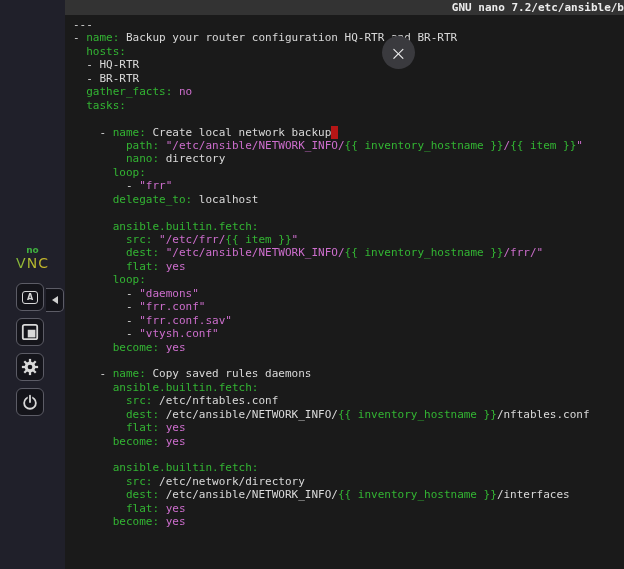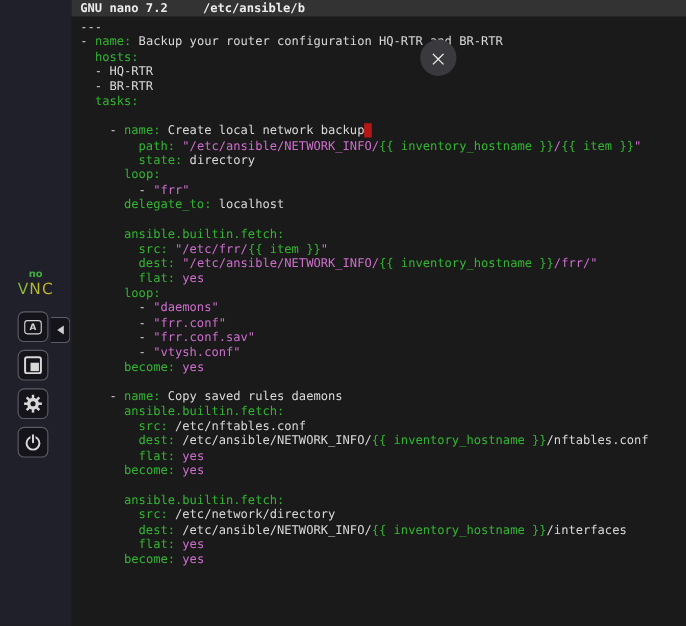--- a/index.html
+++ b/index.html
@@ -53,22 +53,22 @@
   }
 
   
   .terminal {
     position:absolute; left:65px; top:0; width:559px; height:100%;
     background:var(--term-bg,#1a1a1a); cursor:text;
   }
   .nano-titlebar {
     height:15px; line-height:15px; background:#333333;
     color:#ececec; font-size:11px; font-weight:bold;
-    display:flex; justify-content:flex-start; padding-left:8px;
-    white-space:nowrap; overflow:hidden;gap:32px;
+    display:flex; justify-content:flex-end; padding-left:8px;
+    white-space:nowrap; overflow:hidden;
   }
   .editor { padding:3px 0 0 8px; font-size:11px; }
   .line { white-space:pre; height:13.45px; line-height:13.45px; }
   .seg-p { color:var(--plain,#d9d9d9); }
   .seg-k { color:var(--green,#33b533); }
   .seg-j { color:var(--green,#33b533); }
   .seg-s { color:var(--magenta,#cd6ecd); }
   .seg-c { background:var(--cursor,#b51616); color:transparent; }
 
   
@@ -138,25 +138,26 @@
     <div class="nano-titlebar">
       <span>GNU nano 7.2</span>
       <span>/etc/ansible/b</span>
     </div>
     <div class="editor">
         <div class="line"><span class="seg-p">---</span></div>
         <div class="line"><span class="seg-p">- </span><span class="seg-k">name:</span><span class="seg-p"> Backup your router configuration HQ-RTR and BR-RTR</span></div>
         <div class="line"><span class="seg-p">  </span><span class="seg-k">hosts:</span></div>
         <div class="line"><span class="seg-p">  - HQ-RTR</span></div>
         <div class="line"><span class="seg-p">  - BR-RTR</span></div>
+        <div class="line"><span class="seg-p">  </span><span class="seg-k">gather_facts:</span><span class="seg-p"> </span><span class="seg-s">no</span></div>
         <div class="line"><span class="seg-p">  </span><span class="seg-k">tasks:</span></div>
         <div class="line"></div>
         <div class="line"><span class="seg-p">    - </span><span class="seg-k">name:</span><span class="seg-p"> Create local network backup</span><span class="seg-c"> </span></div>
         <div class="line"><span class="seg-p">        </span><span class="seg-k">path:</span><span class="seg-p"> </span><span class="seg-s">"/etc/ansible/NETWORK_INFO/</span><span class="seg-j">{{ inventory_hostname }}</span><span class="seg-s">/</span><span class="seg-j">{{ item }}</span><span class="seg-s">"</span></div>
-        <div class="line"><span class="seg-p">        </span><span class="seg-k">state:</span><span class="seg-p"> directory</span></div>
+        <div class="line"><span class="seg-p">        </span><span class="seg-k">nano:</span><span class="seg-p"> directory</span></div>
         <div class="line"><span class="seg-p">      </span><span class="seg-k">loop:</span></div>
         <div class="line"><span class="seg-p">        - </span><span class="seg-s">"frr"</span></div>
         <div class="line"><span class="seg-p">      </span><span class="seg-k">delegate_to:</span><span class="seg-p"> localhost</span></div>
         <div class="line"></div>
         <div class="line"><span class="seg-p">      </span><span class="seg-k">ansible.builtin.fetch:</span></div>
         <div class="line"><span class="seg-p">        </span><span class="seg-k">src:</span><span class="seg-p"> </span><span class="seg-s">"/etc/frr/</span><span class="seg-j">{{ item }}</span><span class="seg-s">"</span></div>
         <div class="line"><span class="seg-p">        </span><span class="seg-k">dest:</span><span class="seg-p"> </span><span class="seg-s">"/etc/ansible/NETWORK_INFO/</span><span class="seg-j">{{ inventory_hostname }}</span><span class="seg-s">/frr/"</span></div>
         <div class="line"><span class="seg-p">        </span><span class="seg-k">flat:</span><span class="seg-p"> </span><span class="seg-s">yes</span></div>
         <div class="line"><span class="seg-p">      </span><span class="seg-k">loop:</span></div>
         <div class="line"><span class="seg-p">        - </span><span class="seg-s">"daemons"</span></div>

